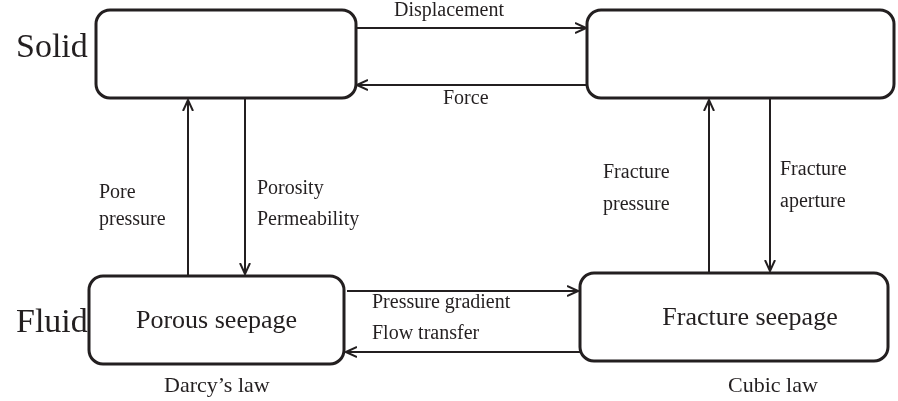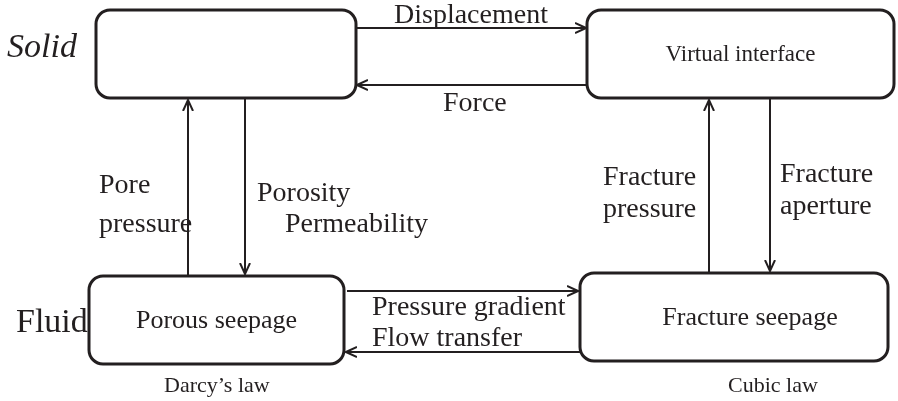--- a/index.html
+++ b/index.html
@@ -5,21 +5,21 @@
   html, body { margin: 0; padding: 0; background: #ffffff; }
   body { width: 898px; height: 401px; position: relative; overflow: hidden;
          font-family: "Liberation Serif", "DejaVu Serif", serif; color: #231f20; }
   svg { position: absolute; left: 0; top: 0; }
   .lbl { position: absolute; white-space: nowrap; line-height: 1.05; }
   .box-text { position: absolute; display: flex; align-items: center; justify-content: center;
               text-align: center; line-height: 1.25; }
   .side { font-size: 34px; }
   .bt { font-size: 23px; }
   .bt-big { font-size: 26px; }
-  .edge { font-size: 28px; }
+  .edge { font-size: 20px; }
   .law { font-size: 22px; }
 </style>
 </head>
 <body>
 
 <svg width="898" height="401" viewBox="0 0 898 401">
   <defs>
     <marker id="ah" viewBox="0 0 12 12" refX="11" refY="6" markerWidth="12" markerHeight="12" markerUnits="userSpaceOnUse" orient="auto">
       <path d="M0,1 L11,6 L0,11" fill="none" stroke="#231f20" stroke-width="2"></path>
     </marker>
@@ -34,50 +34,49 @@
   <line x1="587" y1="85" x2="357" y2="85" stroke="#231f20" stroke-width="2" marker-end="url(#ah)"></line>
   <line x1="347" y1="291" x2="578" y2="291" stroke="#231f20" stroke-width="2" marker-end="url(#ah)"></line>
   <line x1="580" y1="352" x2="346" y2="352" stroke="#231f20" stroke-width="2" marker-end="url(#ah)"></line>
 
   <line x1="188" y1="276" x2="188" y2="100" stroke="#231f20" stroke-width="2" marker-end="url(#ah)"></line>
   <line x1="245" y1="98" x2="245" y2="274" stroke="#231f20" stroke-width="2" marker-end="url(#ah)"></line>
   <line x1="709" y1="273" x2="709" y2="100" stroke="#231f20" stroke-width="2" marker-end="url(#ah)"></line>
   <line x1="770" y1="98" x2="770" y2="271" stroke="#231f20" stroke-width="2" marker-end="url(#ah)"></line>
 </svg>
 
-<div class="lbl side" style="left:7px; top:28px;font-style:italic;">Solid</div>
+<div class="lbl side" style="left:16px; top:28px;">Solid</div>
 <div class="lbl side" style="left:0; top:303px;margin-left:16px;">Fluid</div>
 
 <div class="box-text bt" style="left:96px; top:10px; width:260px; height:88px;">
   <div>
   </div>
 </div>
 <div class="box-text bt" style="left:587px; top:10px; width:307px; height:88px;">
   <div>
-    <div>Virtual interface</div>
   </div>
 </div>
 <div class="box-text bt-big" style="left:89px; top:276px; width:255px; height:88px;border-radius:29px;">
   <div>Porous seepage</div>
 </div>
 <div class="box-text bt-big" style="left:580px; top:273px; width:308px; height:88px;margin-left:16px;">
   <div>Fracture seepage</div>
 </div>
 
 <div class="lbl law" style="left:164px; top:373px;">Darcy’s law</div>
 <div class="lbl law" style="left:688px; top:373px;margin-left:40px;">Cubic law</div>
 
 <div class="lbl edge" style="left:394px; top:-1px;">Displacement</div>
 <div class="lbl edge" style="left:443px; top:87px;">Force</div>
 
-<div class="lbl edge" style="left:99px; top:169px;">Pore</div>
+<div class="lbl edge" style="left:99px; top:181px;">Pore</div>
 <div class="lbl edge" style="left:99px; top:208px;">pressure</div>
 
 <div class="lbl edge" style="left:257px; top:177px;">Porosity</div>
-<div class="lbl edge" style="left:257px; top:208px;margin-left:28px;">Permeability</div>
+<div class="lbl edge" style="left:257px; top:208px;">Permeability</div>
 
 <div class="lbl edge" style="left:603px; top:161px;">Fracture</div>
 <div class="lbl edge" style="left:603px; top:193px;">pressure</div>
 
 <div class="lbl edge" style="left:780px; top:158px;">Fracture</div>
 <div class="lbl edge" style="left:780px; top:190px;">aperture</div>
 
 <div class="lbl edge" style="left:372px; top:291px;">Pressure gradient</div>
 <div class="lbl edge" style="left:372px; top:322px;">Flow transfer</div>
 

